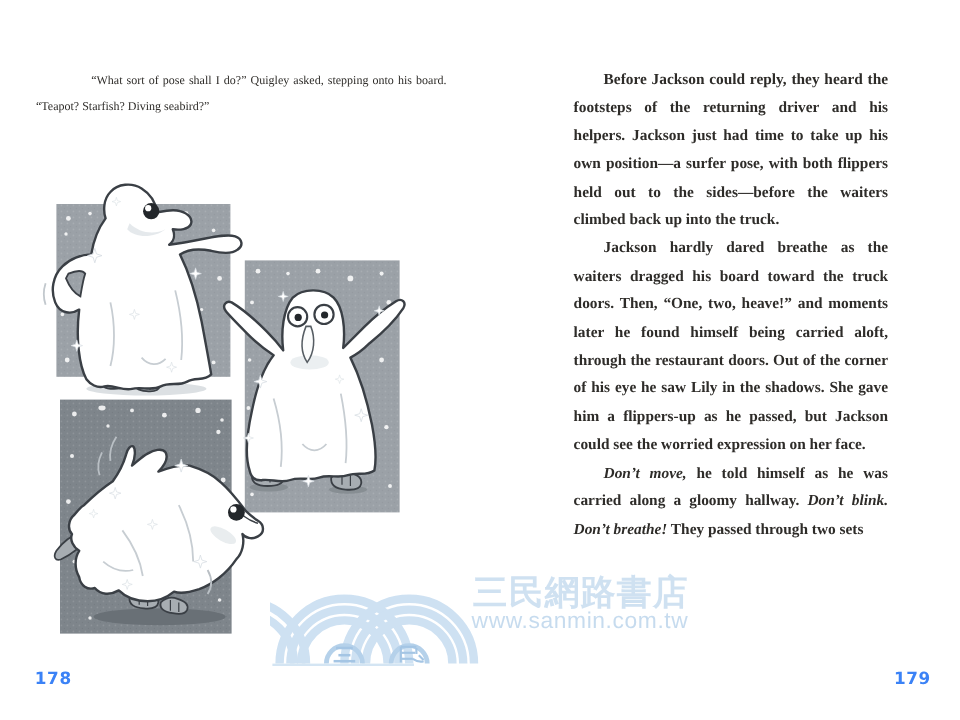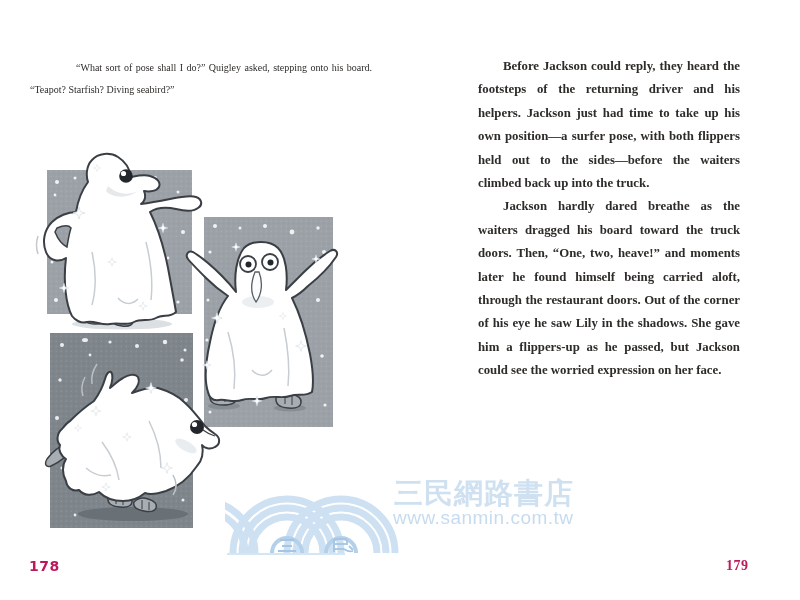--- a/index.html
+++ b/index.html
@@ -16,25 +16,25 @@
   }
   .left-text{left:30px;top:57px;width:342px;font-size:10px;line-height:21.8px;}
   .right-text{left:478px;top:55px;width:262px;font-size:12.8px;line-height:23.4px;font-weight:bold;}
   .para{margin:0;padding:0;}
   .left-text .para{text-indent:46px;}
   .right-text .para{text-indent:25px;}
   .para i{font-style:italic;}
   .pagenum{
     position:absolute;
     font-family:"DejaVu Sans","Liberation Sans",sans-serif;
-    font-weight:bold;font-size:14px;color:#be185d;letter-spacing:.5px;
+    font-weight:bold;font-size:14px;color:#3b82f6;letter-spacing:.5px;
     z-index:6;
   }
   #pn-left{left:29px;top:558px;}
-  #pn-right{left:726px;top:558px;font-family:Liberation Serif, serif;}
+  #pn-right{left:745px;top:558px;}
   #illustration{position:absolute;left:20px;top:145px;width:345px;height:390px;z-index:2;}
   #wm{position:absolute;left:0;top:0;width:800px;height:436px;z-index:1;pointer-events:none;}
   #wm-logo{position:absolute;left:225px;top:480px;width:360px;height:75px;}
   .wm-text{
     position:absolute;
     font-family:"Liberation Sans","DejaVu Sans",sans-serif;
     color:#a9c9e6;
   }
   #wm-name{left:394px;top:474px;font-size:29px;font-weight:bold;letter-spacing:1px;opacity:.55;}
   #wm-url{left:393px;top:507px;font-size:19px;letter-spacing:.5px;opacity:.65;text-align:right;}
@@ -331,17 +331,18 @@
       </g>
     </svg>
 
     <div class="pagenum" id="pn-left">178</div>
   </section>
 
   <section>
     <div class="page-text right-text">
         <p class="para"><span>Before Jackson could reply, they heard the footsteps of the returning driver and his helpers. Jackson just had time to take up his own position—a surfer pose, with both flippers held out to the sides—before the waiters climbed back up into the truck.</span></p>
         <p class="para"><span>Jackson hardly dared breathe as the waiters dragged his board toward the truck doors. Then, “One, two, heave!” and moments later he found himself being carried aloft, through the restaurant doors. Out of the corner of his eye he saw Lily in the shadows. She gave him a flippers-up as he passed, but Jackson could see the worried expression on her face.</span></p>
+        <p class="para"><i>Don’t move,</i><span> he told himself as he was carried along a gloomy hallway. </span><i>Don’t blink.</i><span> </span><i>Don’t breathe!</i><span> They passed through two sets</span></p>
       </div>
     <div class="pagenum" id="pn-right">179</div>
   </section>
 
 </div>
 
 </body></html>

